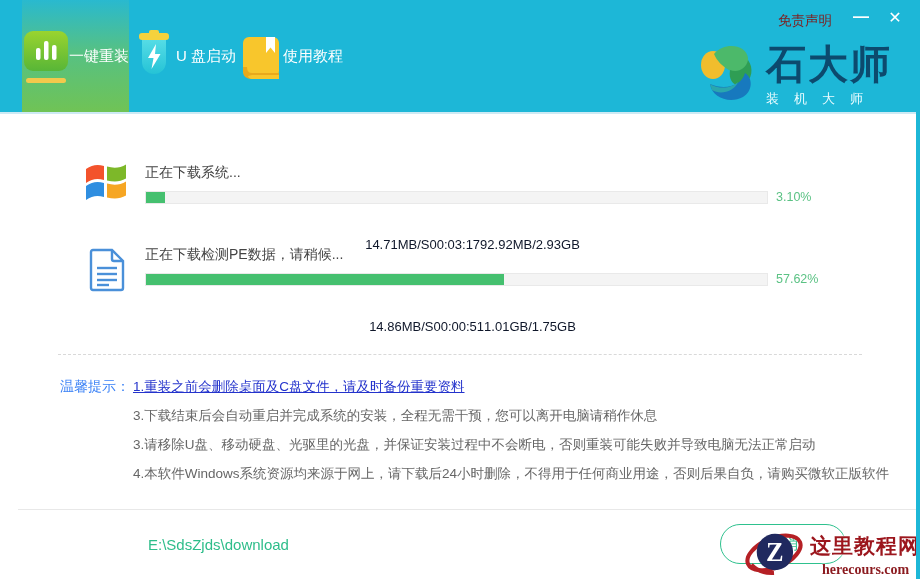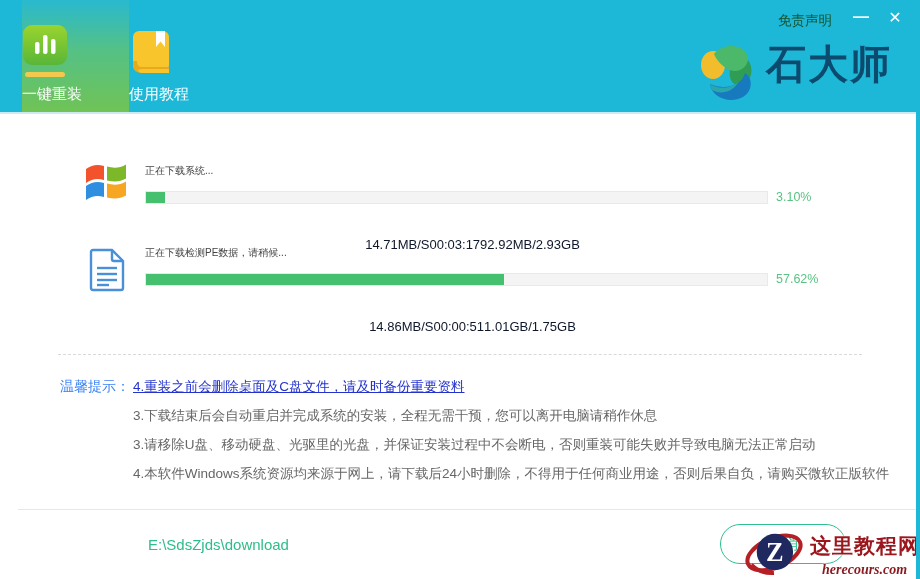--- a/index.html
+++ b/index.html
@@ -5,42 +5,42 @@
   * { margin:0; padding:0; box-sizing:border-box; }
   html,body { width:920px; height:579px; overflow:hidden; background:#fff;
               font-family:"Liberation Sans", sans-serif; }
   .window { position:relative; width:920px; height:579px; background:#fff; }
   .right-border { position:absolute; top:0; right:0; width:4px; height:579px; background:#1db7d7; }
 
   
   .header { position:absolute; top:0; left:0; width:920px; height:114px;
             background:#1db7d7; border-bottom:2px solid #cdeaf4; }
   .tabs { position:absolute; left:22px; top:0; height:112px; display:flex; }
-  .tab { width:107px; height:112px; display:flex; flex-direction:column; align-items:flex-start;
+  .tab { width:107px; height:112px; display:flex; align-items:center;
          justify-content:flex-end; padding-bottom:8px; cursor:pointer; }
   .tab.active { background:linear-gradient(180deg,#29b9cf 0%,#55c185 45%,#70c355 100%); }
   .tab-label { color:#fff; font-size:15px; margin-top:8px; }
   .icon-wrap { height:62px; display:flex; flex-direction:column; align-items:center; justify-content:flex-end; }
   .yellow-underbar { width:40px; height:5px; border-radius:3px; background:#f2c94c; margin-top:6px; }
 
-  .disclaimer { position:absolute; top:12px; right:88px; color:#14532d; font-size:13.5px; cursor:pointer;font-family:Liberation Serif, serif; }
+  .disclaimer { position:absolute; top:12px; right:88px; color:#7f1d1d; font-size:13.5px; cursor:pointer;font-family:Liberation Serif, serif; }
   .win-btn { position:absolute; top:6px; color:#fff; cursor:pointer; width:22px; height:22px;
              display:flex; align-items:center; justify-content:center; font-size:16px; }
   .btn-min { right:48px; font-weight:bold; }
   .btn-close { right:14px; }
 
   .brand { position:absolute; top:42px; right:28px; display:flex; align-items:flex-start; }
   .brand-text { margin-left:10px; }
   .brand-name { color:#0c4a6e; font-size:40px; font-weight:bold; line-height:1.1; letter-spacing:2px; }
   .brand-sub { color:#eafcff; font-size:13px; letter-spacing:15px; margin-top:4px; white-space:nowrap; }
 
   
   .dl-row { position:absolute; left:0; width:920px; height:80px; }
   .dl-icon { position:absolute; left:84px; top:-4px; }
-  .dl-title { position:absolute; left:145px; top:0; font-size:10px; color:#444; }
+  .dl-title { position:absolute; left:145px; top:0; font-size:14px; color:#444; }
   .bar-track { position:absolute; left:145px; top:27px; width:623px; height:13px;
                background:#f4f4f4; border:1px solid #e9e9e9; }
   .bar-fill { height:100%; background:#45c06f; }
   .bar-pct { position:absolute; left:776px; top:26px; font-size:12.5px; color:#5bc284; }
   .dl-stats { position:absolute; left:145px; top:52px; width:655px; display:flex;
               justify-content:center; font-size:13px; color:#0f172a;margin-top:21px; }
   .row1 { top:164px; }
   .row2 { top:246px; }
 
   
@@ -59,21 +59,21 @@
                 border:1px solid #2ec18e; border-radius:20px; background:#fff;
                 color:#2ec18e; font-size:15px; letter-spacing:2px; cursor:pointer;
                 font-family:"Liberation Sans", sans-serif; }
 
   
   .watermark { position:absolute; left:744px; top:526px; width:176px; height:53px; display:flex; }
   .wm-text { margin-left:6px; font-family:"Liberation Serif", serif; }
   .wm-name { font-size:21px; font-weight:bold; color:#9c161d; white-space:nowrap;
              text-shadow:0 0 3px #fff, 0 0 3px #fff; letter-spacing:1px; margin-top:6px; }
   .wm-url { font-size:14px; font-weight:bold; color:#8b1a1f; padding-left:12px;
-            text-shadow:0 0 3px #fff, 0 0 3px #fff; margin-top:2px;font-style:italic; }
+            text-shadow:0 0 3px #fff, 0 0 3px #fff; margin-top:2px; }
 </style>
 </head>
 <body>
 
 <div class="window">
 
   <div class="header">
 
     <div class="tabs">
       <div class="tab active">
@@ -88,20 +88,37 @@
             <rect x="1" y="1" width="44" height="40" rx="9" fill="url(#gTab1)"></rect>
             <rect x="13" y="18" width="4.5" height="12" rx="2" fill="#fff"></rect>
             <rect x="21" y="11" width="4.5" height="19" rx="2" fill="#fff"></rect>
             <rect x="29" y="15" width="4.5" height="15" rx="2" fill="#fff"></rect>
           </svg>
           <div class="yellow-underbar"></div>
         </div>
         <div class="tab-label">一键重装</div>
       </div>
 
+      <div class="tab">
+        <div class="icon-wrap">
+          <svg width="44" height="54" viewBox="0 0 44 54">
+            <defs>
+                <linearGradient id="gTab2" x1="0" y1="0" x2="0" y2="1">
+              <stop offset="0" stop-color="#55dce6"></stop>
+                  <stop offset="1" stop-color="#25c3d6"></stop>
+            </linearGradient>
+              </defs>
+            <rect x="17" y="1" width="10" height="5" rx="2" fill="#f5d23d"></rect>
+            <rect x="7" y="4" width="30" height="7" rx="3" fill="#f5d23d"></rect>
+            <path d="M10 11 H34 V33 A12 12 0 0 1 10 33 Z" fill="url(#gTab2)"></path>
+            <polygon points="24,15 16,29 21.5,29 19.5,40 28.5,25 23,25" fill="#fff"></polygon>
+          </svg>
+        </div>
+        <div class="tab-label">U 盘启动</div>
+      </div>
 
       <div class="tab">
         <div class="icon-wrap">
           <svg width="44" height="48" viewBox="0 0 44 48">
             <rect x="4" y="2" width="36" height="40" rx="6" fill="#f8c62c"></rect>
             <path d="M4 32 V36 Q4 44 13 44 H40 V38 H13 Q8 38 8 32 Z" fill="#e9a91c"></path>
             <path d="M13 40 H40 V44 H13 Q10 44 9 41 Z" fill="#f8c62c"></path>
             <polygon points="27,2 36,2 36,18 31.5,12.5 27,18" fill="#fff"></polygon>
           </svg>
         </div>
@@ -116,20 +133,21 @@
     <div class="brand">
       <svg width="56" height="64" viewBox="0 0 56 64">
         <ellipse cx="13" cy="23" rx="12" ry="14" fill="#f1bd2d"></ellipse>
         <path d="M14 12 C24 0 46 2 48 16 C49 27 38 33 29 28 C22 24 17 19 14 12 Z" fill="#4cb96a"></path>
         <path d="M30 28 C38 31 46 27 48 18 C54 26 52 38 44 42 C36 46 28 40 30 28 Z" fill="#2f9e54"></path>
         <path d="M10 42 C12 56 30 62 43 55 C53 49 53 36 45 31 C42 43 26 49 10 42 Z" fill="#1779be"></path>
         <path d="M10 42 C20 48 32 46 38 40 C34 50 20 53 12 48 Z" fill="#2aa7ad"></path>
       </svg>
       <div class="brand-text">
         <div class="brand-name">石大师</div>
+        <div class="brand-sub">装机大师</div>
       </div>
     </div>
   </div>
 
   <div class="dl-row row1">
     <div class="dl-icon">
       <svg width="44" height="46" viewBox="0 0 44 46">
         <path d="M2 9 C8 5 13 4 20 6 L20 20 C13 18 8 19 2 23 Z" fill="#f3532c"></path>
         <path d="M23 6.5 C30 8.5 36 8 42 4.5 L42 18.5 C36 22 30 22 23 20.5 Z" fill="#7db829"></path>
         <path d="M2 26 C8 22 13 21 20 23 L20 37 C13 35 8 36 2 40 Z" fill="#2f8ee0"></path>
@@ -168,21 +186,21 @@
       <span>14.86MB/S</span>
       <span>00:00:51</span>
       <span>1.01GB/1.75GB</span>
     </div>
   </div>
 
   <div class="dashed-sep"></div>
   <div class="tips">
     <div class="tips-label">温馨提示：</div>
     <ul class="tips-list">
-      <li class="hl">4.重装之前会删除桌面及C盘文件，请及时备份重要资料</li>
+      <li class="hl">1.重装之前会删除桌面及C盘文件，请及时备份重要资料</li>
       <li>3.下载结束后会自动重启并完成系统的安装，全程无需干预，您可以离开电脑请稍作休息</li>
       <li>3.请移除U盘、移动硬盘、光驱里的光盘，并保证安装过程中不会断电，否则重装可能失败并导致电脑无法正常启动</li>
       <li>4.本软件Windows系统资源均来源于网上，请下载后24小时删除，不得用于任何商业用途，否则后果自负，请购买微软正版软件</li>
     </ul>
   </div>
 
   <div class="footer-sep"></div>
   <div class="path-label">保存路径：</div>
   <div class="path-value">E:\SdsZjds\download</div>
   <button class="cancel-btn">取消</button>

